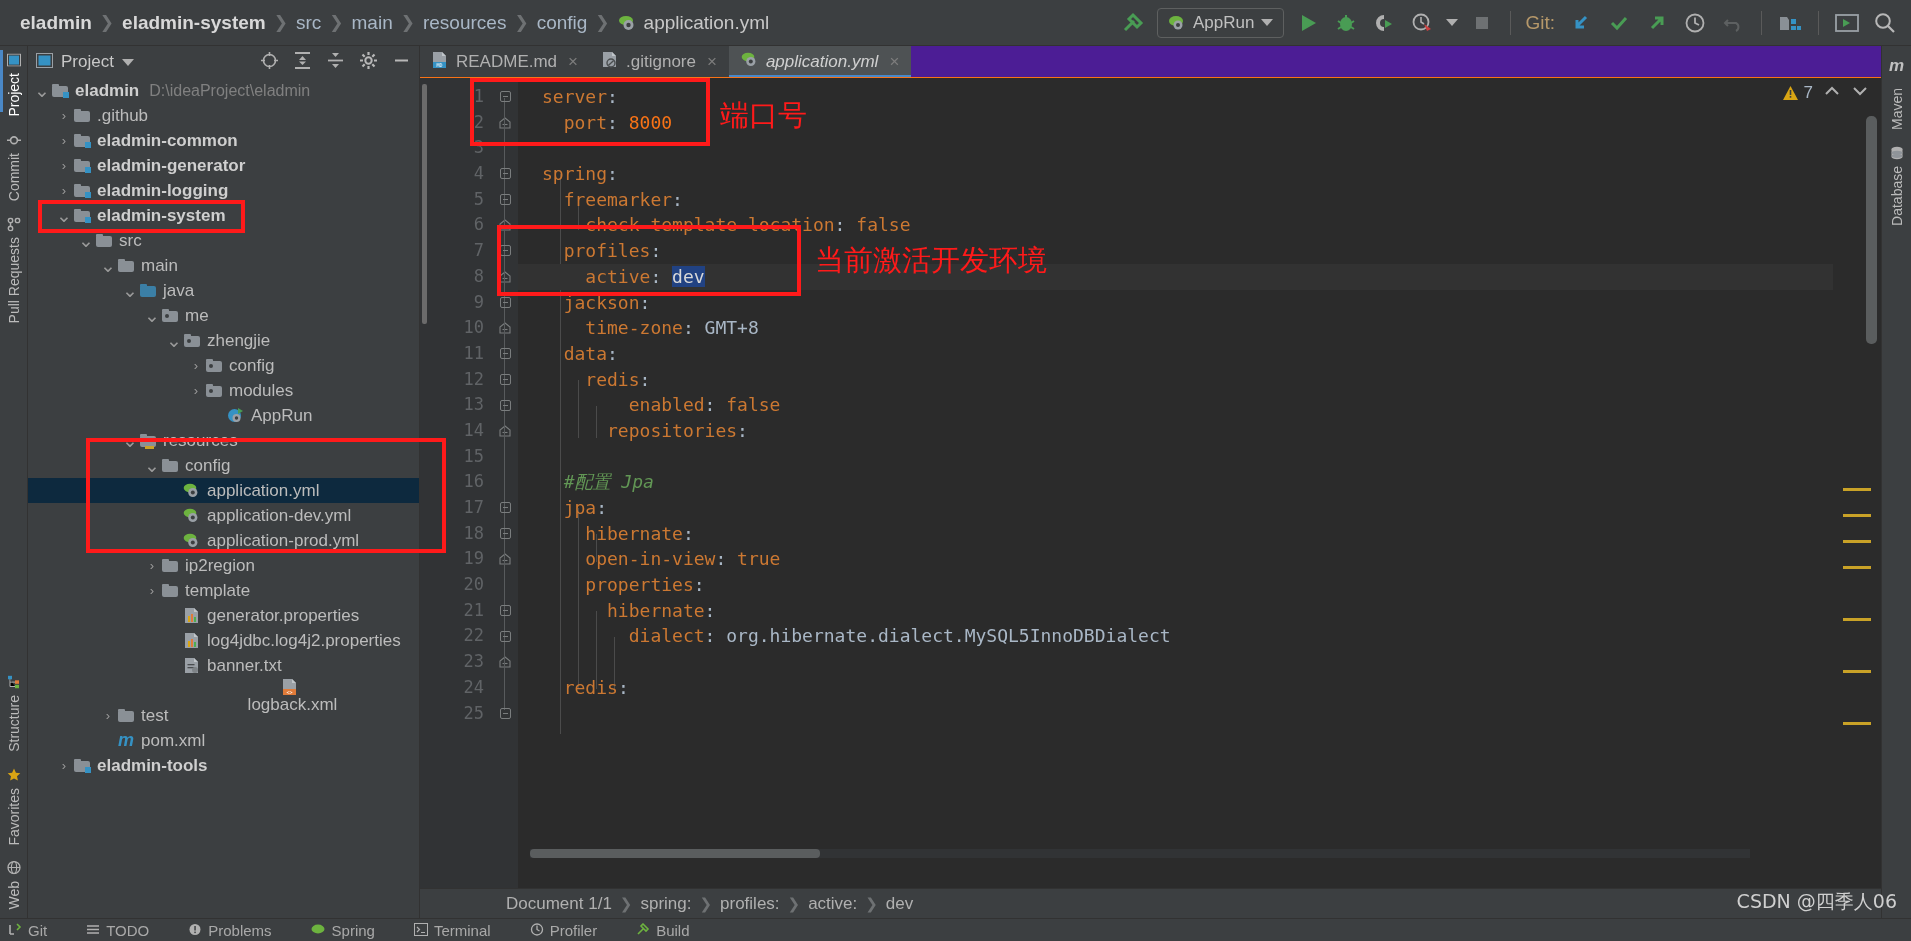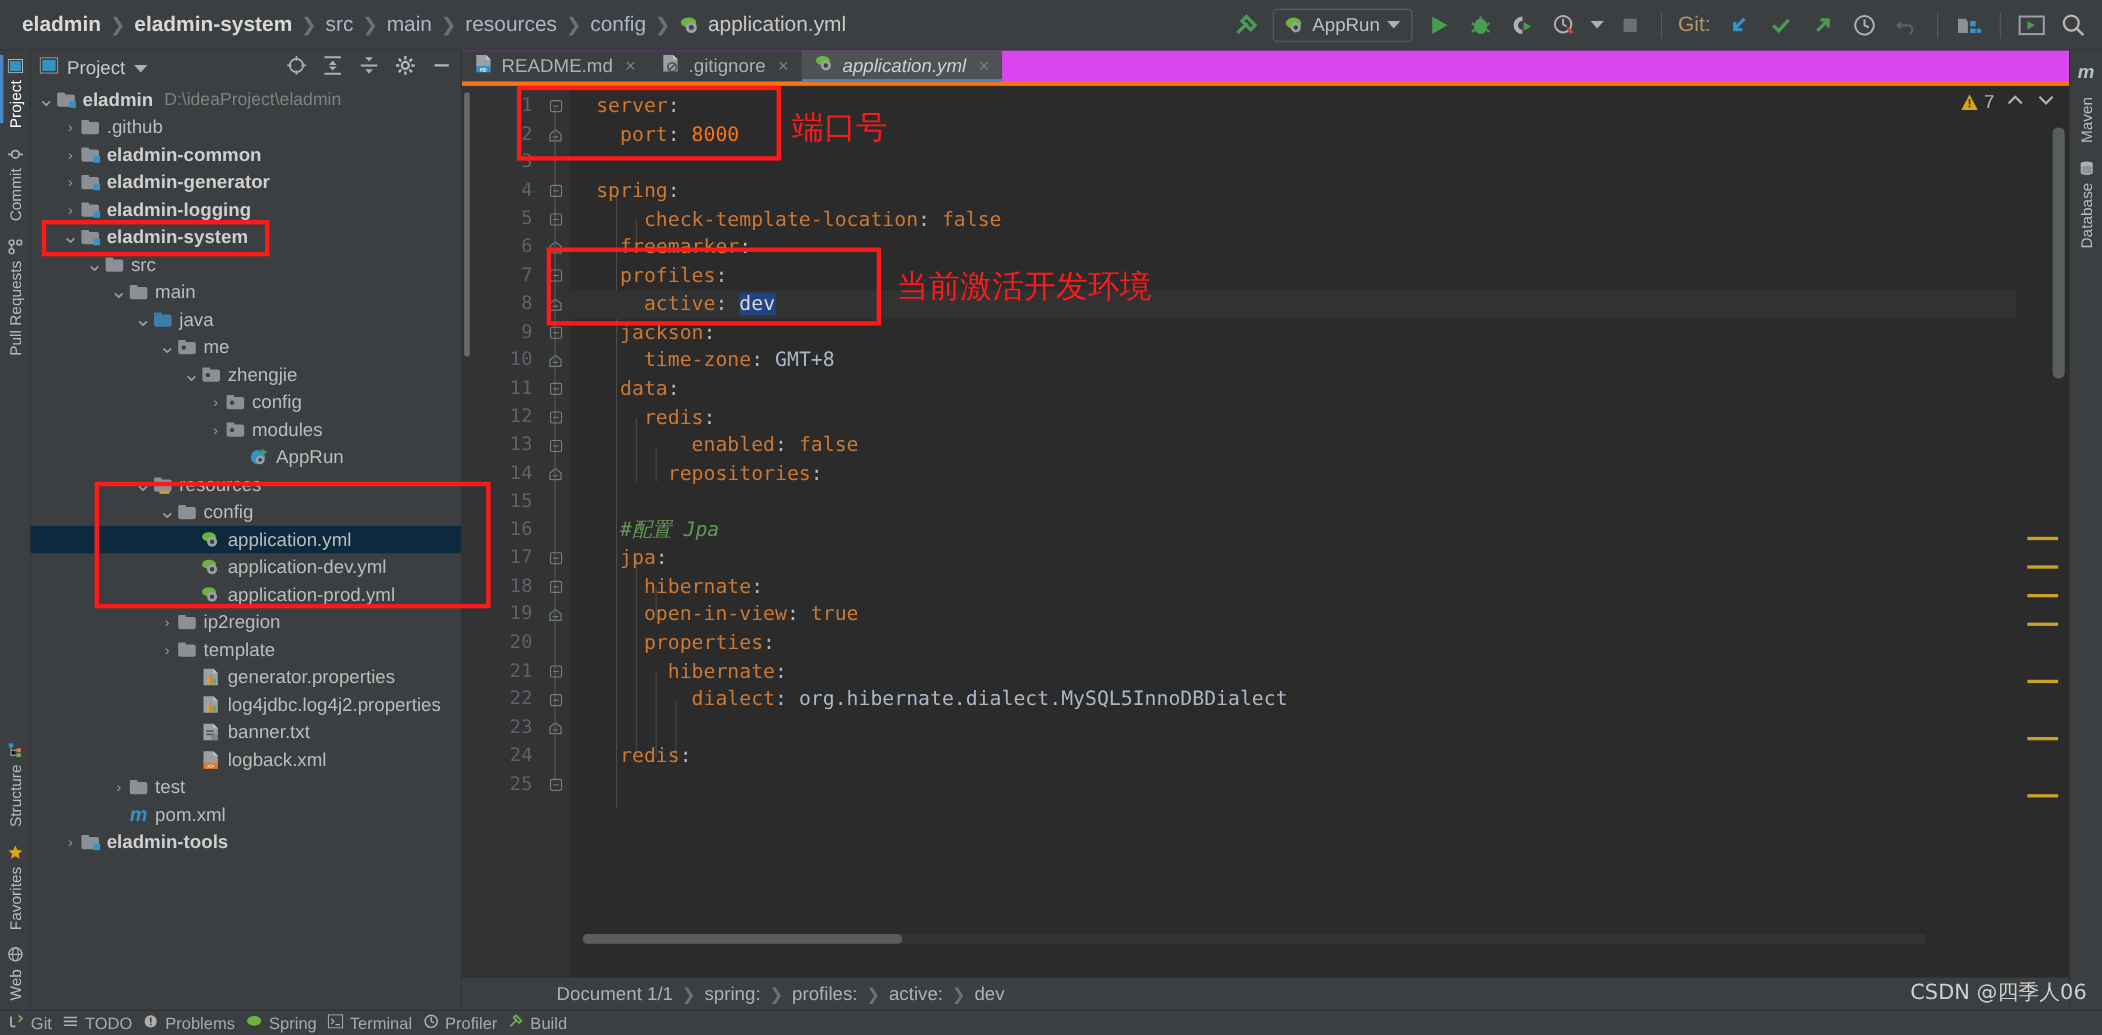--- a/index.html
+++ b/index.html
@@ -94,22 +94,22 @@
   .fi.pkg .body { background: #8a9096; }
   .fi.pkg::after { content:""; position:absolute; left:3px; top:5px; width:4px; height:4px; border-radius:50%; background:#3c3f41; }
   .fi.res .badge { background: #c9a227; width: 9px; height: 3px; bottom: -2px; right: 2px; }
 
   
   .editor {
     position: absolute; left: 420px; top: 46px; width: 1461px; height: 872px;
     background: #2b2b2b; display: flex; flex-direction: column;
   }
   .tabstrip {
-    height: 32px; background: #d946ef; display: flex; align-items: stretch; flex-shrink: 0;
-    border-bottom: 4px solid #f97316;
+    height: 32px; background: #4c1d95; display: flex; align-items: stretch; flex-shrink: 0;
+    border-bottom: 1px solid #f97316;
   }
   .etab {
     display: flex; align-items: center; gap: 7px; padding: 0 12px;
     font-size: 17px; color: #b0b0b0; position: relative; background: #3c3f41;
   }
   .etab.active { background: #4e5254; color: #d0d0d0; font-style: italic; }
   .etab.active::after { content:""; position:absolute; left:0; bottom:0; width:100%; height:2px; background:#4a88c7; }
   .etab .x { color: #7d7d7d; font-size: 17px; margin-left: 4px; }
 
   .editorbody { flex: 1; display: flex; position: relative; overflow: hidden; }
@@ -165,21 +165,21 @@
   .statuscrumb {
     height: 30px; background: #3c3f41; display: flex; align-items: center;
     padding-left: 78px; gap: 0px; flex-shrink: 0; border-top: 1px solid #323232;
   }
   .sc-item { font-size: 17px; color: #b0b0b0; padding: 0 8px; }
   .sc-sep { color: #6e7173; font-size: 15px; }
 
   
   .bottombar {
     position: absolute; left: 0; bottom: 0; width: 1911px; height: 23px;
-    background: #3c3f41; display: flex; align-items: center; gap: 10px;
+    background: #3c3f41; display: flex; align-items: center; gap: 39px;
     padding-left: 8px; border-top: 1px solid #323232; overflow: hidden;
   }
   .bbitem { display: flex; align-items: center; gap: 6px; font-size: 15px; color: #a9a9a9; }
 
   
   .annobox { position: absolute; border: 4px solid #ff1a1a; pointer-events: none; z-index: 50; }
   .annotext {
     position: absolute; color: #ff1a1a; font-size: 29px; z-index: 51;
     font-family: "DejaVu Sans", sans-serif; white-space: nowrap;
   }
@@ -677,21 +677,21 @@
             <svg width="16" height="17" viewBox="0 0 16 17">
               <path d="M1 1 L10 1 L14 5 L14 16 L1 16 Z" fill="#9aa0a6"></path>
               <path d="M10 1 L10 5 L14 5 Z" fill="#c0c5c9"></path>
               <rect x="3.5" y="7" width="7" height="1.3" fill="#4a4d4f"></rect>
               <rect x="3.5" y="10" width="7" height="1.3" fill="#4a4d4f"></rect>
               <circle cx="11" cy="13" r="3" fill="#7e8387"></circle>
             </svg>
           </span>
           <span class="lbl">banner.txt</span>
         </div>
-        <div class="trow" style="padding-left: 138px;">
+        <div class="trow" style="padding-left: 138px; flex-direction: column;">
           <span class="arrow"></span>
           <span class="ico">
             <svg width="16" height="17" viewBox="0 0 16 17">
               <path d="M1 1 L10 1 L14 5 L14 12 L1 12 Z" fill="#9aa0a6"></path>
               <path d="M10 1 L10 5 L14 5 Z" fill="#c0c5c9"></path>
               <rect x="1" y="11" width="13" height="6" fill="#e07b39"></rect>
               <text x="7.5" y="16" font-size="5" fill="#ffffff" text-anchor="middle" font-family="monospace">&lt;&gt;</text>
             </svg>
           </span>
           <span class="lbl">logback.xml</span>
@@ -887,22 +887,22 @@
         <div class="indentline" style="left:60px; top:302px; height:58px;"></div>
         <div class="indentline" style="left:78px; top:328px; height:32px;"></div>
         <div class="indentline" style="left:60px; top:430px; height:180px;"></div>
         <div class="indentline" style="left:78px; top:456px; height:28px;"></div>
         <div class="indentline" style="left:78px; top:533px; height:78px;"></div>
         <div class="indentline" style="left:96px; top:559px; height:52px;"></div>
       <div class="cline"><span class="k">server</span><span class="val">:</span></div>
           <div class="cline">  <span class="k">port</span><span class="val">:</span> <span class="num">8000</span></div>
           <div class="cline">&nbsp;</div>
           <div class="cline"><span class="k">spring</span><span class="val">:</span></div>
+          <div class="cline">  <span class="k">freemarker</span><span class="val">:</span></div>
           <div class="cline">    <span class="k">check-template-location</span><span class="val">:</span> <span class="k">false</span></div>
-          <div class="cline">  <span class="k">freemarker</span><span class="val">:</span></div>
           <div class="cline">  <span class="k">profiles</span><span class="val">:</span></div>
           <div class="cline hl">    <span class="k">active</span><span class="val">:</span> <span class="sel-tok">dev</span></div>
           <div class="cline">  <span class="k">jackson</span><span class="val">:</span></div>
           <div class="cline">    <span class="k">time-zone</span><span class="val">:</span> <span class="val">GMT+8</span></div>
           <div class="cline">  <span class="k">data</span><span class="val">:</span></div>
           <div class="cline">    <span class="k">redis</span><span class="val">:</span></div>
           <div class="cline">        <span class="k">enabled</span><span class="val">:</span> <span class="k">false</span></div>
           <div class="cline">      <span class="k">repositories</span><span class="val">:</span></div>
           <div class="cline">&nbsp;</div>
           <div class="cline">  <span class="cmt">#配置 Jpa</span></div>

